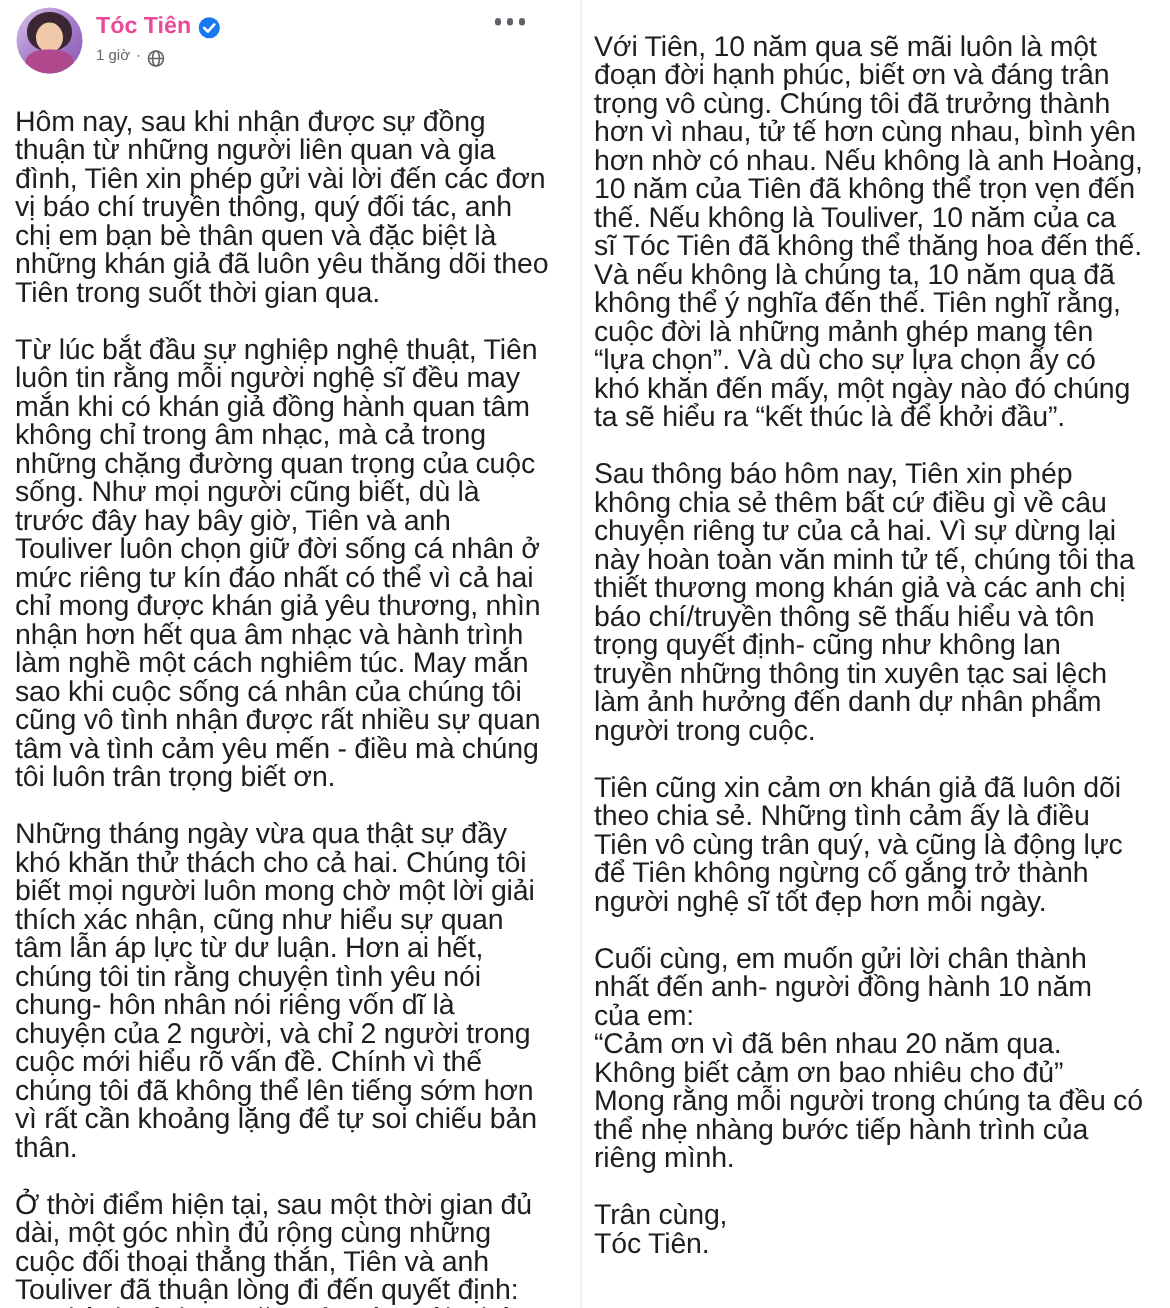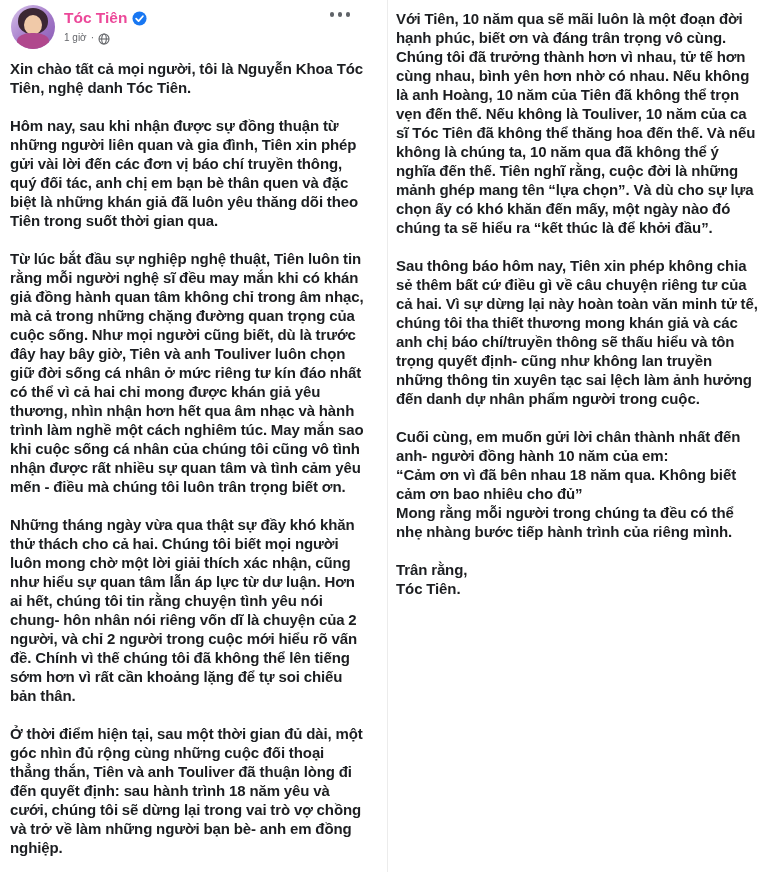--- a/index.html
+++ b/index.html
@@ -37,25 +37,24 @@
   .time-link{cursor:pointer;}
   .sep{color:#65676b;}
   .globe{width:12px;height:12px;display:inline-block;margin-top:1px;}
   .options{
     position:absolute;top:8px;right:14px;display:flex;gap:3.5px;align-items:center;
     padding:4px;cursor:pointer;border-radius:50%;
   }
   .options i{width:4.5px;height:4.5px;border-radius:50%;background:#5f6368;display:block;}
   
   .para{
-    margin:4px 0 19px 0;
-    font-size:15px;line-height:19px;letter-spacing:-0.1px;
+    margin:17px 0 19px 0;
+    font-size:19px;line-height:19px;letter-spacing:-0.1px;
     color:#1c1e21;white-space:pre-line;
     word-spacing:-0.2px;
-    font-weight:bold;
   }
   .col-left .para{margin-left:1px;}
   .para:last-child{margin-bottom:0;}
 </style>
 </head>
 <body>
 
 <div class="wrap">
 
   <div class="col col-left">
@@ -88,31 +87,31 @@
           </span>
         </div>
       </div>
       <div class="options" title="">
         <i></i>
         <i></i>
         <i></i>
       </div>
     </div>
 
-    <p class="para">Xin chào tất cả mọi người, tôi là Nguyễn Khoa Tóc Tiên, nghệ danh Tóc Tiên.</p>
     <p class="para">Hôm nay, sau khi nhận được sự đồng thuận từ những người liên quan và gia đình, Tiên xin phép gửi vài lời đến các đơn vị báo chí truyền thông, quý đối tác, anh chị em bạn bè thân quen và đặc biệt là những khán giả đã luôn yêu thăng dõi theo Tiên trong suốt thời gian qua.</p>
     <p class="para">Từ lúc bắt đầu sự nghiệp nghệ thuật, Tiên luôn tin rằng mỗi người nghệ sĩ đều may mắn khi có khán giả đồng hành quan tâm không chỉ trong âm nhạc, mà cả trong những chặng đường quan trọng của cuộc sống. Như mọi người cũng biết, dù là trước đây hay bây giờ, Tiên và anh Touliver luôn chọn giữ đời sống cá nhân ở mức riêng tư kín đáo nhất có thể vì cả hai chỉ mong được khán giả yêu thương, nhìn nhận hơn hết qua âm nhạc và hành trình làm nghề một cách nghiêm túc. May mắn sao khi cuộc sống cá nhân của chúng tôi cũng vô tình nhận được rất nhiều sự quan tâm và tình cảm yêu mến - điều mà chúng tôi luôn trân trọng biết ơn.</p>
     <p class="para">Những tháng ngày vừa qua thật sự đầy khó khăn thử thách cho cả hai. Chúng tôi biết mọi người luôn mong chờ một lời giải thích xác nhận, cũng như hiểu sự quan tâm lẫn áp lực từ dư luận. Hơn ai hết, chúng tôi tin rằng chuyện tình yêu nói chung- hôn nhân nói riêng vốn dĩ là chuyện của 2 người, và chỉ 2 người trong cuộc mới hiểu rõ vấn đề. Chính vì thế chúng tôi đã không thể lên tiếng sớm hơn vì rất cần khoảng lặng để tự soi chiếu bản thân.</p>
     <p class="para">Ở thời điểm hiện tại, sau một thời gian đủ dài, một góc nhìn đủ rộng cùng những cuộc đối thoại thẳng thắn, Tiên và anh Touliver đã thuận lòng đi đến quyết định: sau hành trình 18 năm yêu và cưới, chúng tôi sẽ dừng lại trong vai trò vợ chồng và trở về làm những người bạn bè- anh em đồng nghiệp.</p>
     <p class="para">Quyết định này là kết quả của một quá trình suy ngẫm sâu sắc từ cả hai phía dựa trên cơ sở văn minh- thấu hiểu- tôn trọng tuyệt đối, và hoàn toàn không chịu tác động bởi bất kỳ cá nhân hay yếu tố nào bên ngoài.</p>
   </div>
 
   <div class="col col-right">
     <p class="para">Với Tiên, 10 năm qua sẽ mãi luôn là một đoạn đời hạnh phúc, biết ơn và đáng trân trọng vô cùng. Chúng tôi đã trưởng thành hơn vì nhau, tử tế hơn cùng nhau, bình yên hơn nhờ có nhau. Nếu không là anh Hoàng, 10 năm của Tiên đã không thể trọn vẹn đến thế. Nếu không là Touliver, 10 năm của ca sĩ Tóc Tiên đã không thể thăng hoa đến thế. Và nếu không là chúng ta, 10 năm qua đã không thể ý nghĩa đến thế. Tiên nghĩ rằng, cuộc đời là những mảnh ghép mang tên “lựa chọn”. Và dù cho sự lựa chọn ấy có khó khăn đến mấy, một ngày nào đó chúng ta sẽ hiểu ra “kết thúc là để khởi đầu”.</p>
     <p class="para">Sau thông báo hôm nay, Tiên xin phép không chia sẻ thêm bất cứ điều gì về câu chuyện riêng tư của cả hai. Vì sự dừng lại này hoàn toàn văn minh tử tế, chúng tôi tha thiết thương mong khán giả và các anh chị báo chí/truyền thông sẽ thấu hiểu và tôn trọng quyết định- cũng như không lan truyền những thông tin xuyên tạc sai lệch làm ảnh hưởng đến danh dự nhân phẩm người trong cuộc.</p>
+    <p class="para">Tiên cũng xin cảm ơn khán giả đã luôn dõi theo chia sẻ. Những tình cảm ấy là điều Tiên vô cùng trân quý, và cũng là động lực để Tiên không ngừng cố gắng trở thành người nghệ sĩ tốt đẹp hơn mỗi ngày.</p>
     <p class="para">Cuối cùng, em muốn gửi lời chân thành nhất đến anh- người đồng hành 10 năm của em:
-“Cảm ơn vì đã bên nhau 18 năm qua. Không biết cảm ơn bao nhiêu cho đủ”
+“Cảm ơn vì đã bên nhau 20 năm qua. Không biết cảm ơn bao nhiêu cho đủ”
 Mong rằng mỗi người trong chúng ta đều có thể nhẹ nhàng bước tiếp hành trình của riêng mình.</p>
-    <p class="para">Trân rằng,
+    <p class="para">Trân cùng,
 Tóc Tiên.</p>
   </div>
 
 </div>
 
 </body></html>

